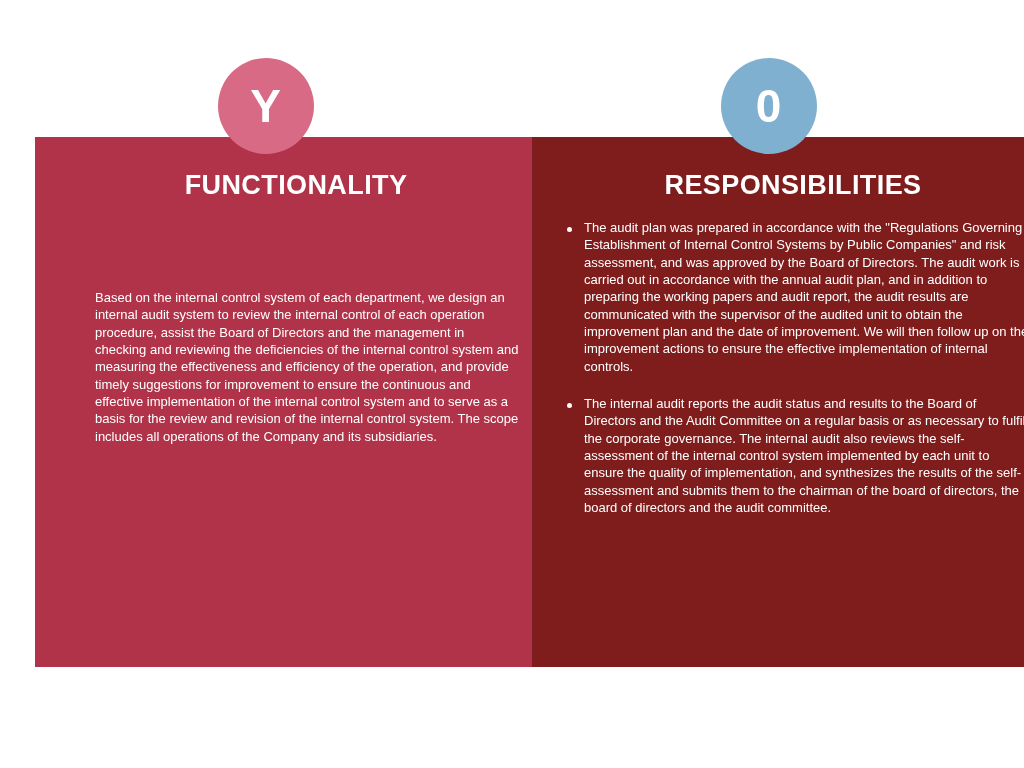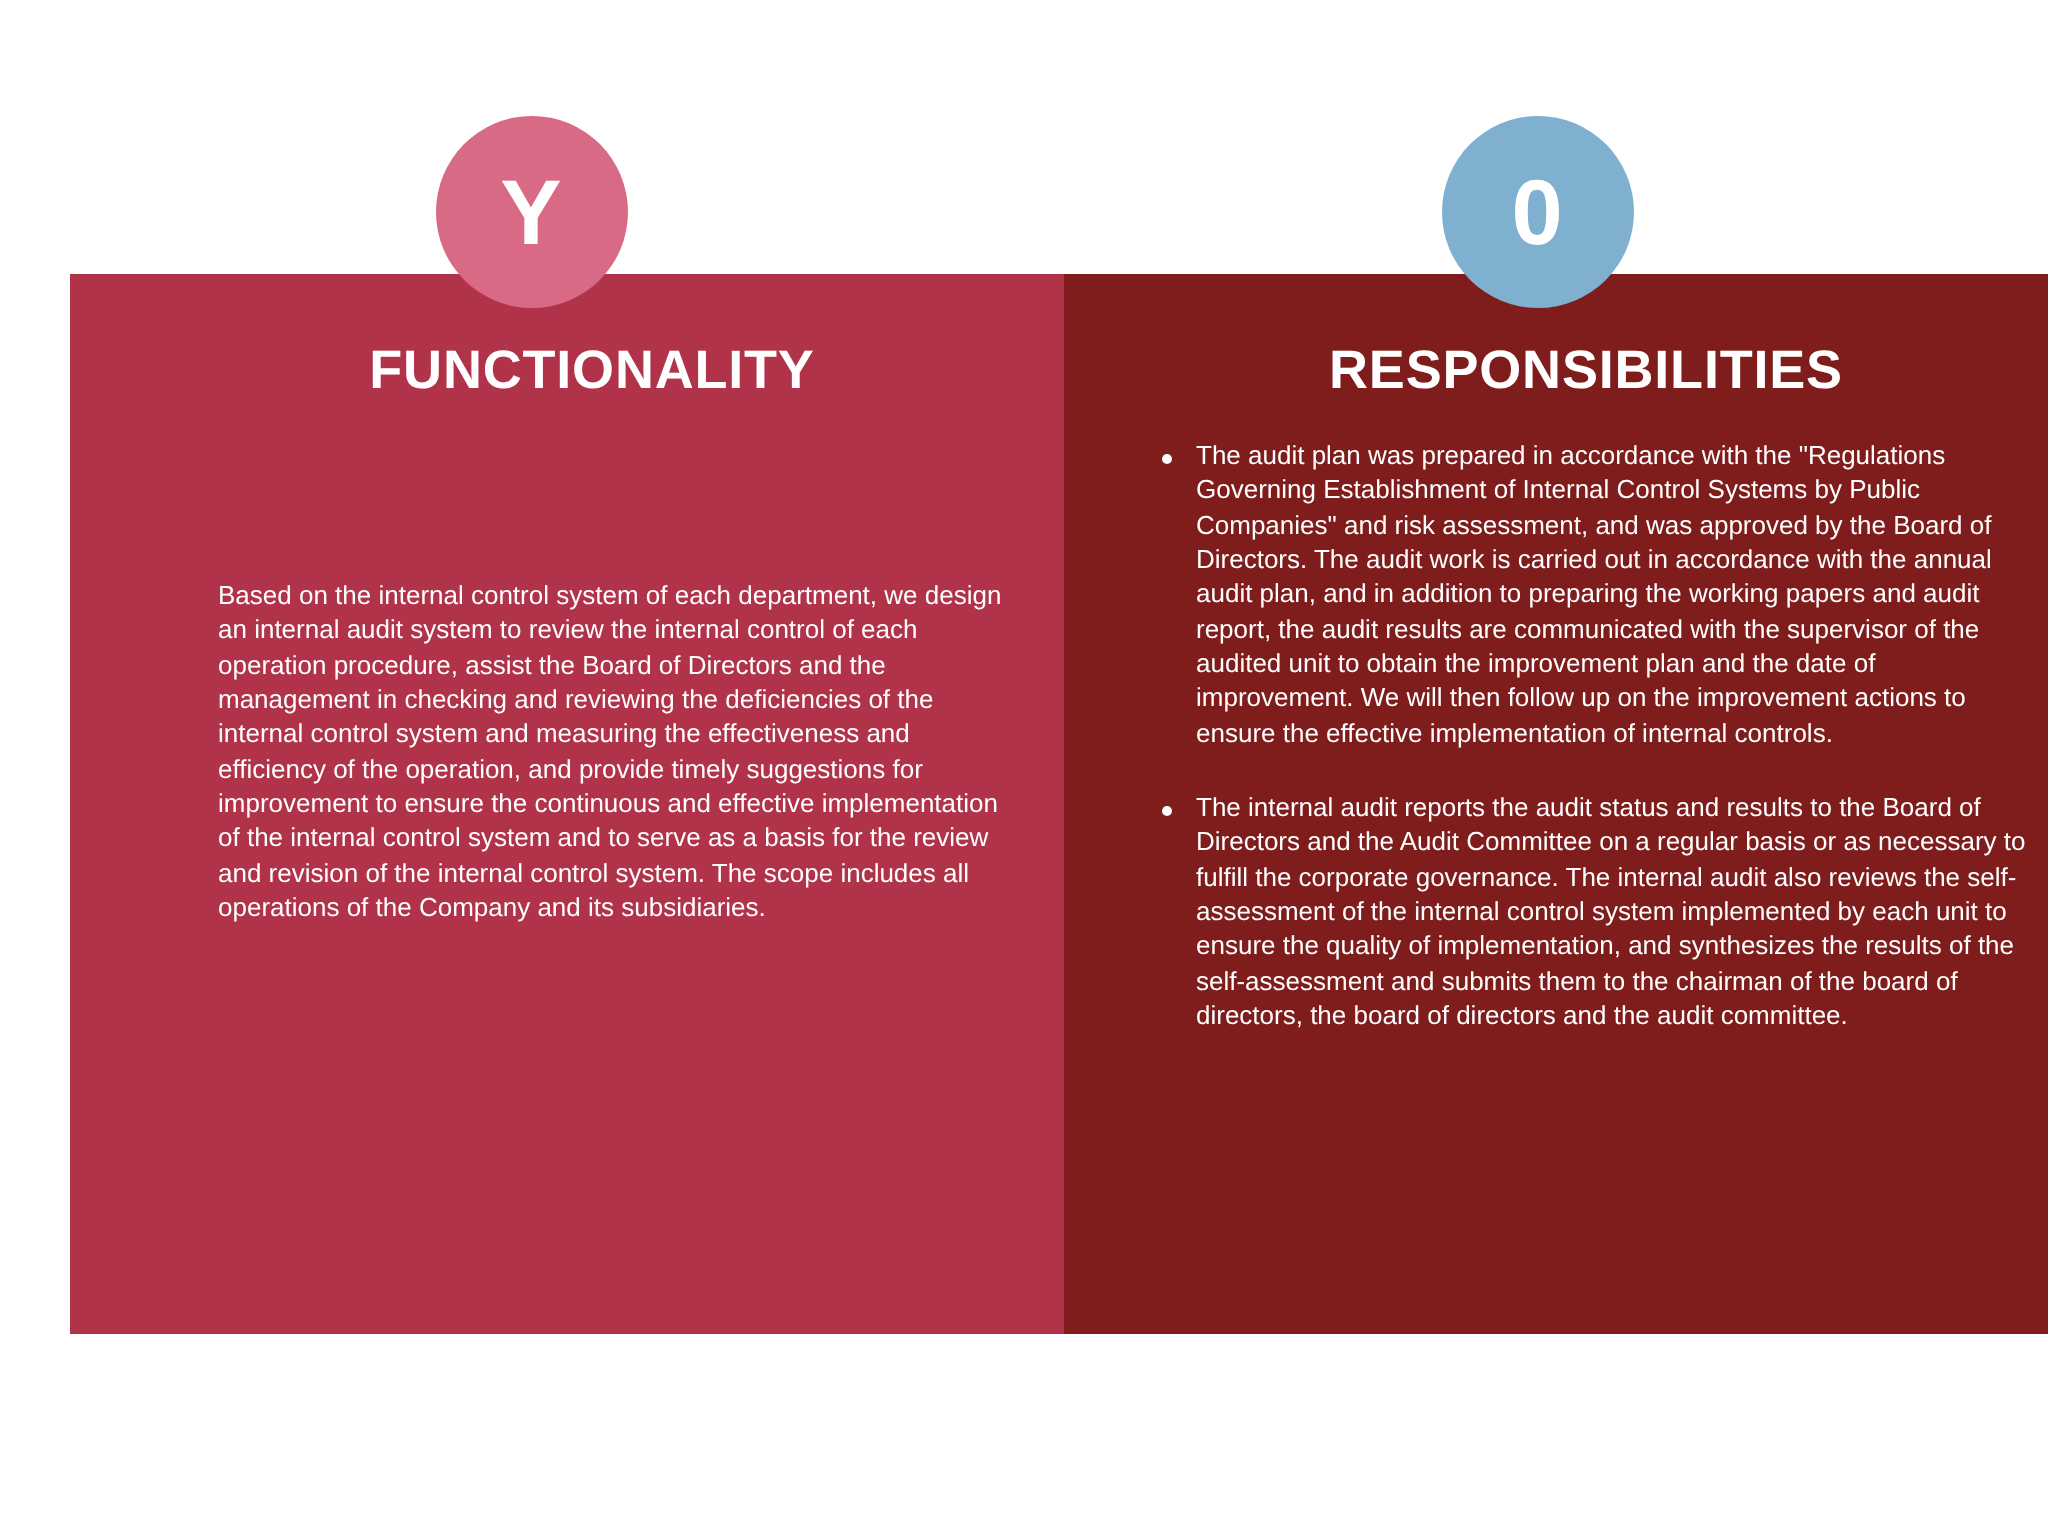--- a/index.html
+++ b/index.html
@@ -19,21 +19,21 @@
     height: 768px;
   }
 
   
   .card {
     position: absolute;
     top: 137px;
     width: 522px;
     height: 530px;
     box-sizing: border-box;
-    padding: 0 36px;
+    padding: 0 22px;
   }
   .card-left {
     left: 35px;
     background: #b03349;
   }
   .card-right {
     left: 532px;
     background: #7f1d1d;
   }
 

